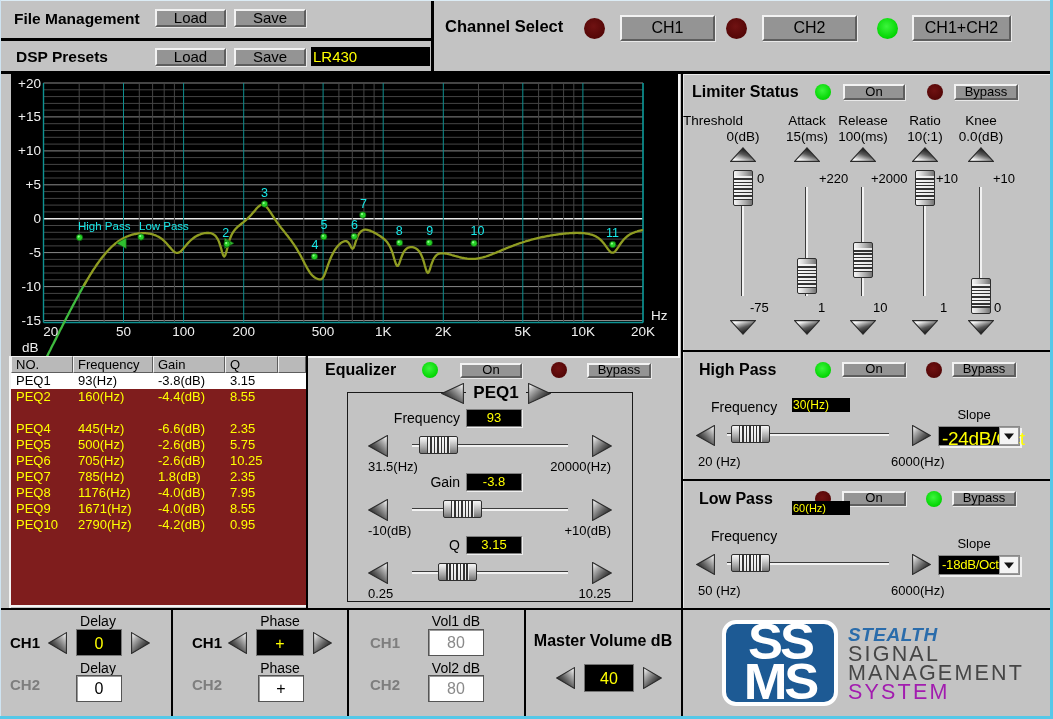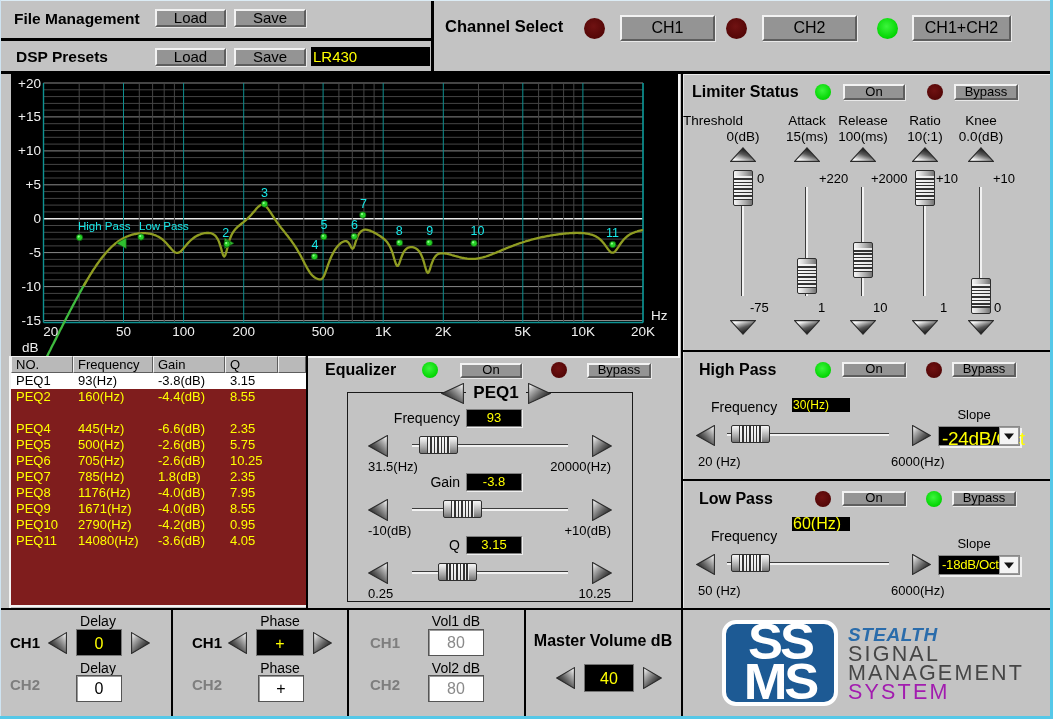--- a/index.html
+++ b/index.html
@@ -236,26 +236,20 @@
 <span class="p" style="left:67px">1671(Hz)</span>
 <span class="p" style="left:147px">-4.0(dB)</span>
 <span class="p" style="left:219px">8.55</span>
 </div>
 <div class="p" style="left:0;top:161px;width:295px;height:16px;color:#ffff00;font-size:13px;line-height:16px">
 <span class="p" style="left:5px">PEQ10</span>
 <span class="p" style="left:67px">2790(Hz)</span>
 <span class="p" style="left:147px">-4.2(dB)</span>
 <span class="p" style="left:219px">0.95</span>
 </div>
-<div class="p" style="left:0;top:177px;width:295px;height:16px;color:#ffff00;font-size:13px;line-height:16px">
-<span class="p" style="left:5px">PEQ11</span>
-<span class="p" style="left:67px">14080(Hz)</span>
-<span class="p" style="left:147px">-3.6(dB)</span>
-<span class="p" style="left:219px">4.05</span>
-</div>
 </div>
 <div class="blk" style="left:306px;top:356px;width:2px;height:254px"></div>
 <div class="p" style="left:308px;top:353px;width:373px;height:257px"></div>
 <div class="lab b" style="left:325px;top:361px;font-size:16px;">Equalizer</div>
 <div class="led g" style="left:422px;top:362px;width:16px;height:16px"></div>
 <div class="btn" style="left:460px;top:363px;width:62px;height:15px;font-size:13px;line-height:10px">On</div>
 <div class="led r" style="left:551px;top:362px;width:16px;height:16px"></div>
 <div class="btn" style="left:587px;top:363px;width:64px;height:15px;font-size:13px;line-height:10px">Bypass</div>
 <div class="p" style="left:347px;top:392px;width:286px;height:210px;border:1px solid #1a1a1a"></div>
 <div class="p" style="left:466px;top:383px;width:60px;height:19px;background:#c3c3c3;font-size:17px;font-weight:bold;text-align:center">PEQ1</div>
@@ -570,21 +564,21 @@
   </div>
 <div class="lab " style="left:698px;top:454px;font-size:13px;">20 (Hz)</div>
 <div class="lab " style="left:891px;top:454px;font-size:13px;">6000(Hz)</div>
 <div class="blk" style="left:681px;top:479px;width:372px;height:2px"></div>
 <div class="lab b" style="left:699px;top:490px;font-size:16px;">Low Pass</div>
 <div class="led r" style="left:815px;top:491px;width:16px;height:16px"></div>
 <div class="btn" style="left:842px;top:491px;width:64px;height:15px;font-size:13px;line-height:10px">On</div>
 <div class="led g" style="left:926px;top:491px;width:16px;height:16px"></div>
 <div class="btn" style="left:952px;top:491px;width:64px;height:15px;font-size:13px;line-height:10px">Bypass</div>
 <div class="lab " style="left:711px;top:528px;font-size:14px;">Frequency</div>
-<div class="fld" style="left:792px;top:517px;width:58px;height:14px;font-size:16px;line-height:14px;padding-left:1px">60(Hz)</div>
+<div class="fld" style="left:792px;top:501px;width:58px;height:14px;font-size:11px;line-height:14px;padding-left:1px">60(Hz)</div>
 <div class="lab " style="left:914.0px;top:536px;width:120px;text-align:center;font-size:13px">Slope</div>
 <svg class="p" style="left:696px;top:554px" width="19" height="21">
     <defs>
       <linearGradient id="tg21" x1="1" y1="0.05" x2="0.1" y2="0.95">
         <stop offset="0" stop-color="#fdfdfd"></stop>
         <stop offset="0.28" stop-color="#ababab"></stop>
         <stop offset="0.58" stop-color="#5e5e5e"></stop>
         <stop offset="0.92" stop-color="#161616"></stop>
       </linearGradient>
     </defs>

